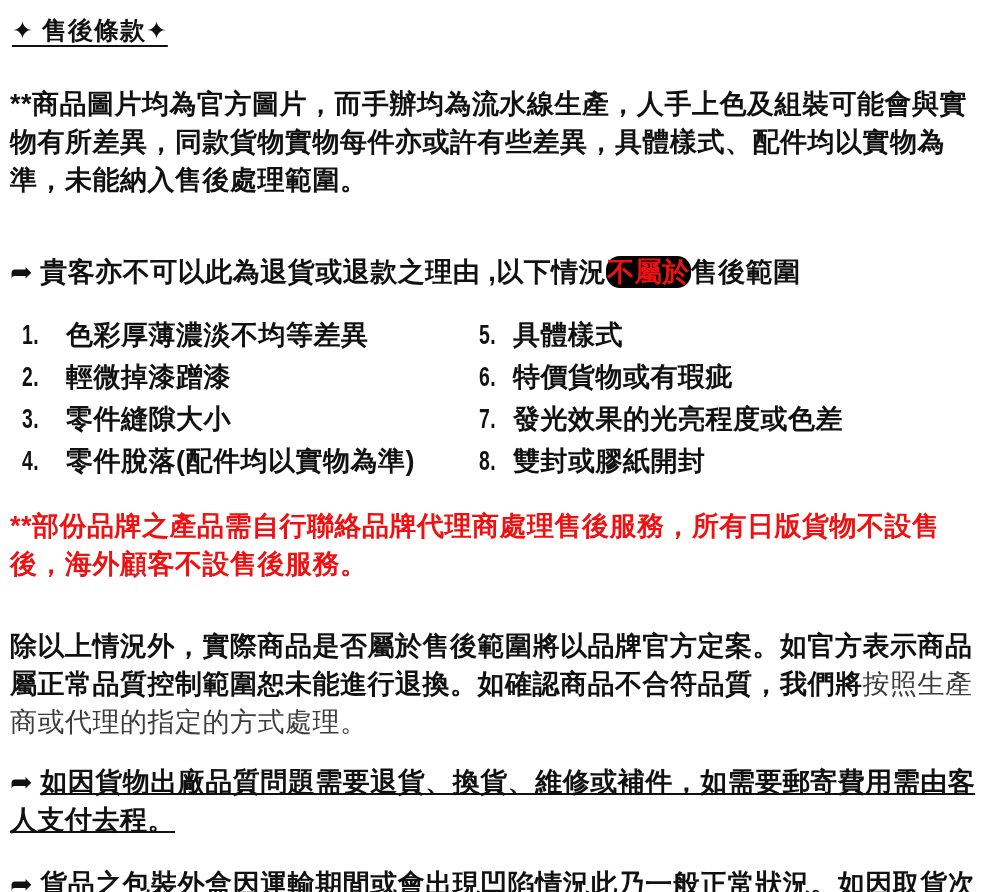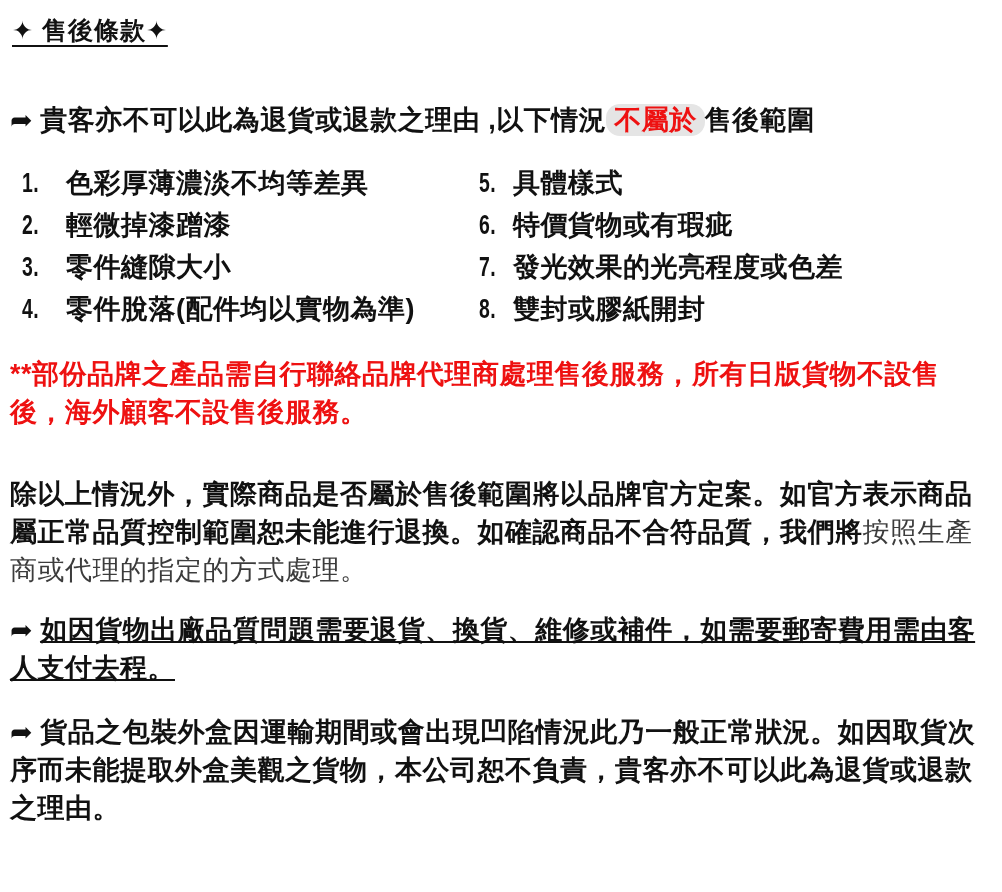--- a/index.html
+++ b/index.html
@@ -12,21 +12,21 @@
     height: 892px;
     overflow: hidden;
     font-family: "Liberation Sans", "DejaVu Sans", sans-serif;
     color: #111111;
   }
   .doc {
     padding: 8px 12px 0 10px;
   }
   .title {
     display: inline-block;
-    margin: 6px 0 0 2px;
+    margin: 6px 0 16px 2px;
     font-size: 25px;
     font-weight: 700;
     text-decoration: underline;
     text-underline-offset: 6px;
     text-decoration-thickness: 2px;
     letter-spacing: 1px;
   }
   .para {
     margin: 0;
     font-size: 27px;
@@ -35,23 +35,23 @@
     letter-spacing: 0.5px;
   }
   .intro { margin-top: 22px; }
   .notice { margin-top: 54px; }
   .arrow {
     display: inline-block;
     margin-right: 7px;
     font-weight: 700;
   }
   .hl {
-    background: #e5e5e5;
+    background: #000000;
     color: #ee1111;
-    padding: 1px 8px;
+    padding: 1px 1px;
     border-radius: 14px;
   }
   .list {
     display: flex;
     margin-top: 26px;
   }
   .col { display: flex; flex-direction: column; }
   .col.left { width: 455px; padding-left: 12px; box-sizing: border-box; }
   .col.right { flex: 1; padding-left: 14px; box-sizing: border-box; }
   .row {
@@ -82,20 +82,21 @@
   .note0 { margin-top: 22px; text-decoration: underline; }
   .note1 { margin-top: 26px; }
 </style>
 </head>
 <body>
 
 <div class="doc">
 
   <h1 class="title">✦ 售後條款✦</h1>
 
+  <p class="para intro">**商品圖片均為官方圖片，而手辦均為流水線生產，人手上色及組裝可能會與實物有所差異，同款貨物實物每件亦或許有些差異，具體樣式、配件均以實物為準，未能納入售後處理範圍。</p>
 
   <p class="para notice"><span class="arrow">➦</span><span>貴客亦不可以此為退貨或退款之理由 ,以下情況</span><mark class="hl">不屬於</mark><span>售後範圍</span></p>
 
   <div class="list">
     <div class="col left">
       <div class="row">
           <span class="num">1.</span>
           <span>色彩厚薄濃淡不均等差異</span>
         </div>
       <div class="row">

